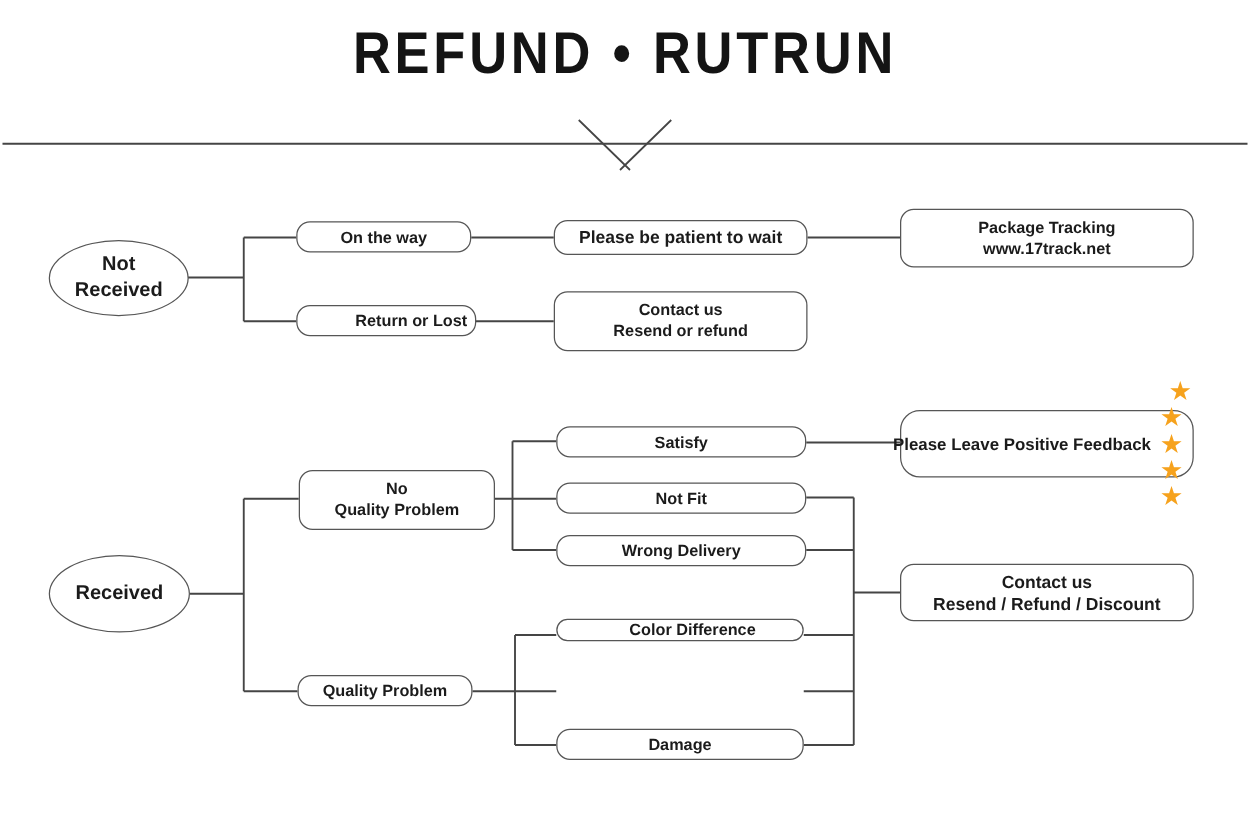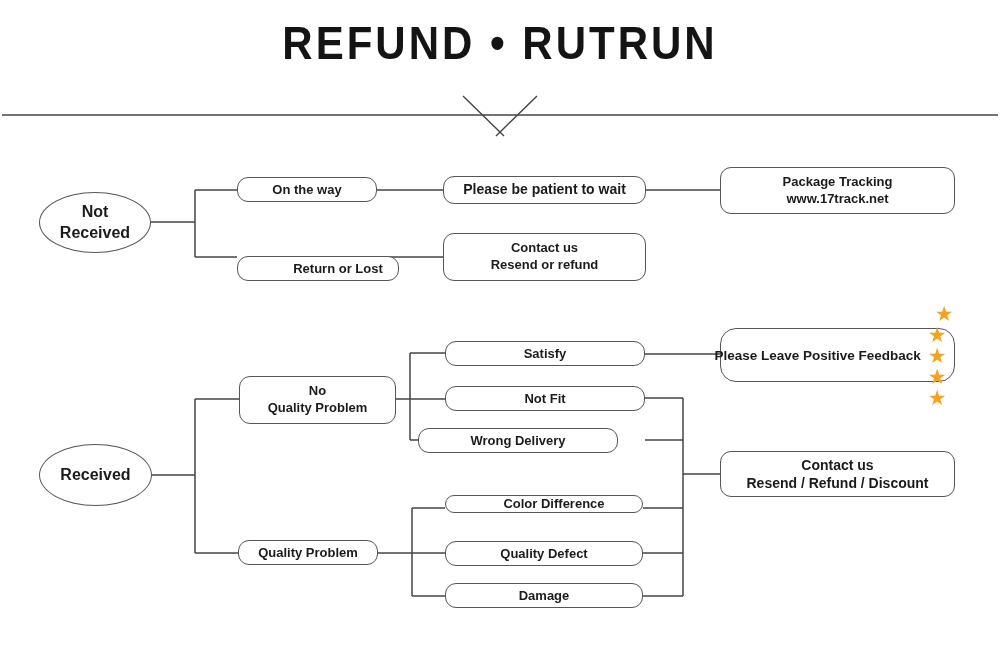--- a/index.html
+++ b/index.html
@@ -106,47 +106,46 @@
   <div class="node ellipse two-line" style="left:39px; top:192px; width:112px; height:61px;">Not
 Received</div>
 
   <div class="node box" style="left:237px; top:177px; width:140px; height:25px;">On the way</div>
 
   <div class="node box small-text" style="left:443px; top:176px; width:203px; height:28px;">Please be patient to wait</div>
 
   <div class="node box two-line" style="left:720px; top:167px; width:235px; height:47px;">Package Tracking
 www.17track.net</div>
 
-  <div class="node box" style="left:237px; top:256px; width:162px; height:25px;padding-left:40px;">Return or Lost</div>
+  <div class="node box" style="left:237px; top:244px; width:144px; height:25px;padding-left:40px;">Return or Lost</div>
 
   <div class="node box two-line" style="left:443px; top:233px; width:203px; height:48px;">Contact us
 Resend or refund</div>
 
   <div class="node ellipse" style="left:39px; top:444px; width:113px; height:62px;">Received</div>
 
   <div class="node box two-line" style="left:239px; top:376px; width:157px; height:48px;">No
 Quality Problem</div>
 
   <div class="node box" style="left:445px; top:341px; width:200px; height:25px;">Satisfy</div>
 
   <div class="node box" style="left:445px; top:386px; width:200px; height:25px;">Not Fit</div>
 
-  <div class="node box" style="left:418px; top:428px; width:200px; height:25px;">Wrong Delivery</div>
+  <div class="node box" style="left:445px; top:428px; width:200px; height:25px;">Wrong Delivery</div>
 
   <div class="feedback-box" style="left:720px; top:328px; width:235px; height:54px;">
     <div class="feedback-title">Please Leave Positive Feedback</div>
     <div class="stars" style="color:#F6A21D;">
       <span>★</span><span>★</span><span>★</span><span>★</span><span>★</span>
     </div>
   </div>
 
   <div class="node box" style="left:238px; top:540px; width:140px; height:25px;">Quality Problem</div>
 
   <div class="node box" style="left:445px; top:495px; width:198px; height:18px;padding-left:20px;">Color Difference</div>
 
-  <div class="node box" style="left:445px; top:541px; width:198px; height:25px;">Quality Defect</div>
 
   <div class="node box" style="left:445px; top:583px; width:198px; height:25px;">Damage</div>
 
   <div class="node box two-line small-text" style="left:720px; top:451px; width:235px; height:46px;">Contact us
 Resend / Refund / Discount</div>
 
 </div>
 
 </body></html>

